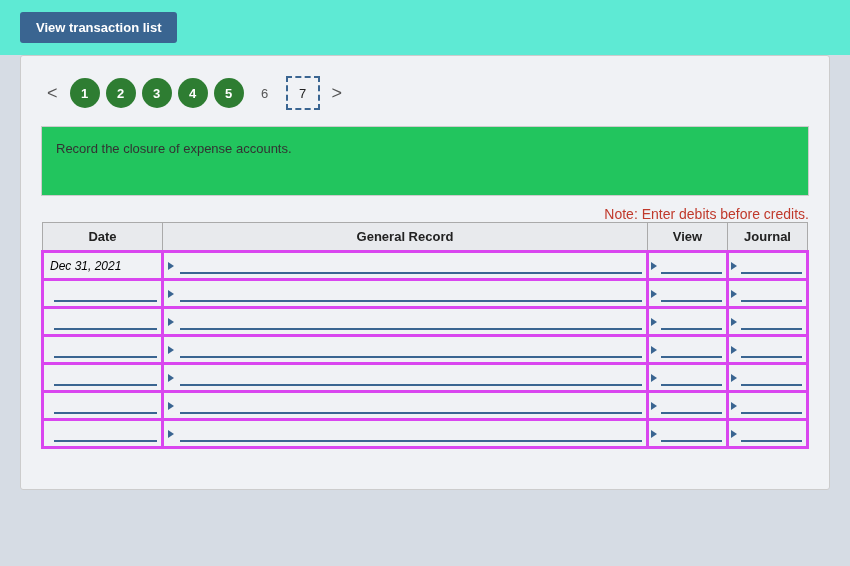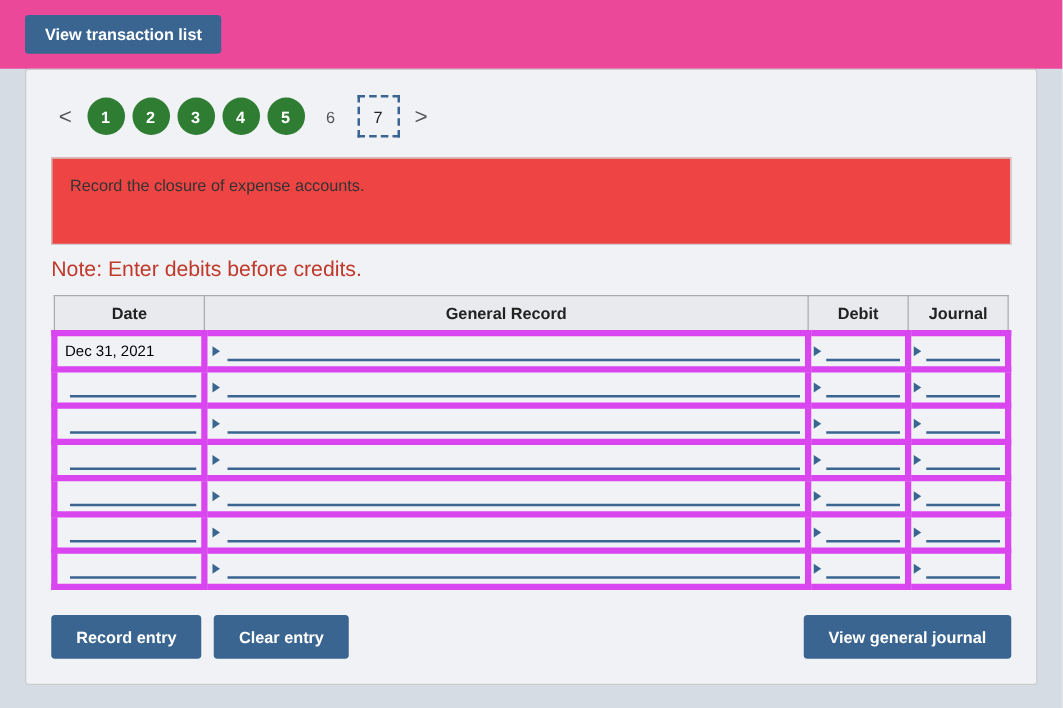--- a/index.html
+++ b/index.html
@@ -6,21 +6,21 @@
     body {
       background-color: #d6dce4;
       font-family: Arial, sans-serif;
       font-size: 14px;
       width: 850px;
       min-height: 566px;
       overflow: hidden;
     }
 
     .top-bar {
-      background-color: #ec4899;
+      background-color: #5eead4;
       padding: 12px 20px;
     }
 
     .view-transaction-btn {
       background-color: #3a6591;
       color: #fff;
       border: none;
       padding: 8px 16px;
       font-size: 13px;
       font-weight: bold;
@@ -90,33 +90,34 @@
       border: 2px dashed #3a6591;
       display: flex;
       align-items: center;
       justify-content: center;
       font-size: 13px;
       color: #222;
       cursor: pointer;
     }
 
     .description-box {
-      background-color: #ef4444;
+      background-color: #22c55e;
       border: 1px solid #ccc;
       padding: 14px;
       margin-bottom: 10px;
       min-height: 70px;
       color: #333;
       font-size: 13px;
     }
 
     .note-text {
       color: #c0392b;
-      font-size: 17px;
-      margin-bottom: 10px;
+      font-size: 14px;
+      margin-bottom: 0;
+      text-align: right;
     }
 
     .journal-table {
       width: 100%;
       border-collapse: collapse;
       margin-bottom: 20px;
       border-radius: 20px;
     }
 
     .journal-table thead th {
@@ -136,25 +137,26 @@
     .journal-table thead th.journal-col {
       width: auto;
     }
 
     .journal-table thead th.debit-col,
     .journal-table thead th.credit-col {
       width: 80px;
     }
 
     .journal-table tbody td {
-      border: 5px solid #d946ef;
+      border: 3px solid #d946ef;
       padding: 0;
       height: 28px;
       vertical-align: middle;
       position: relative;
+      font-style: italic;
     }
 
     .actions-row {
       display: flex;
       gap: 10px;
       align-items: center;
     }
 
     .action-btn {
       background-color: #3a6591;
@@ -213,21 +215,21 @@
     <span>Record the closure of expense accounts.</span>
   </div>
 
   <div class="note-text">Note: Enter debits before credits.</div>
 
   <table class="journal-table">
     <thead>
       <tr>
         <th class="date-col">Date</th>
         <th class="journal-col">General Record</th>
-        <th class="debit-col">Debit</th>
+        <th class="debit-col">View</th>
         <th class="credit-col">Journal</th>
       </tr>
     </thead>
     <tbody id="journal-tbody">
     <tr>
           <td style="padding-left: 6px; font-size: 12px; position: relative;">Dec 31, 2021</td>
           <td style="position: relative;">
             <span style="display: inline-block; width: 0px; height: 0px; border-top: 4px solid transparent; border-bottom: 4px solid transparent; border-left: 6px solid rgb(58, 101, 145); position: absolute; left: 4px; top: 50%; transform: translateY(-50%);"></span>
             <div style="border-bottom: 2px solid rgb(58, 101, 145); margin: 2px 4px 4px 16px; height: 18px;"></div>
           </td>
@@ -338,20 +340,14 @@
             <div style="border-bottom: 2px solid rgb(58, 101, 145); margin: 2px 4px 4px 12px; height: 18px;"></div>
           </td>
           <td style="position: relative;">
             <span style="display: inline-block; width: 0px; height: 0px; border-top: 4px solid transparent; border-bottom: 4px solid transparent; border-left: 6px solid rgb(58, 101, 145); position: absolute; left: 2px; top: 50%; transform: translateY(-50%);"></span>
             <div style="border-bottom: 2px solid rgb(58, 101, 145); margin: 2px 4px 4px 12px; height: 18px;"></div>
           </td>
         </tr>
       </tbody>
   </table>
 
-  <div class="actions-row">
-    <button class="action-btn">Record entry</button>
-    <button class="action-btn">Clear entry</button>
-    <div class="spacer"></div>
-    <button class="action-btn">View general journal</button>
-  </div>
 
 </div>
 
 </body></html>

